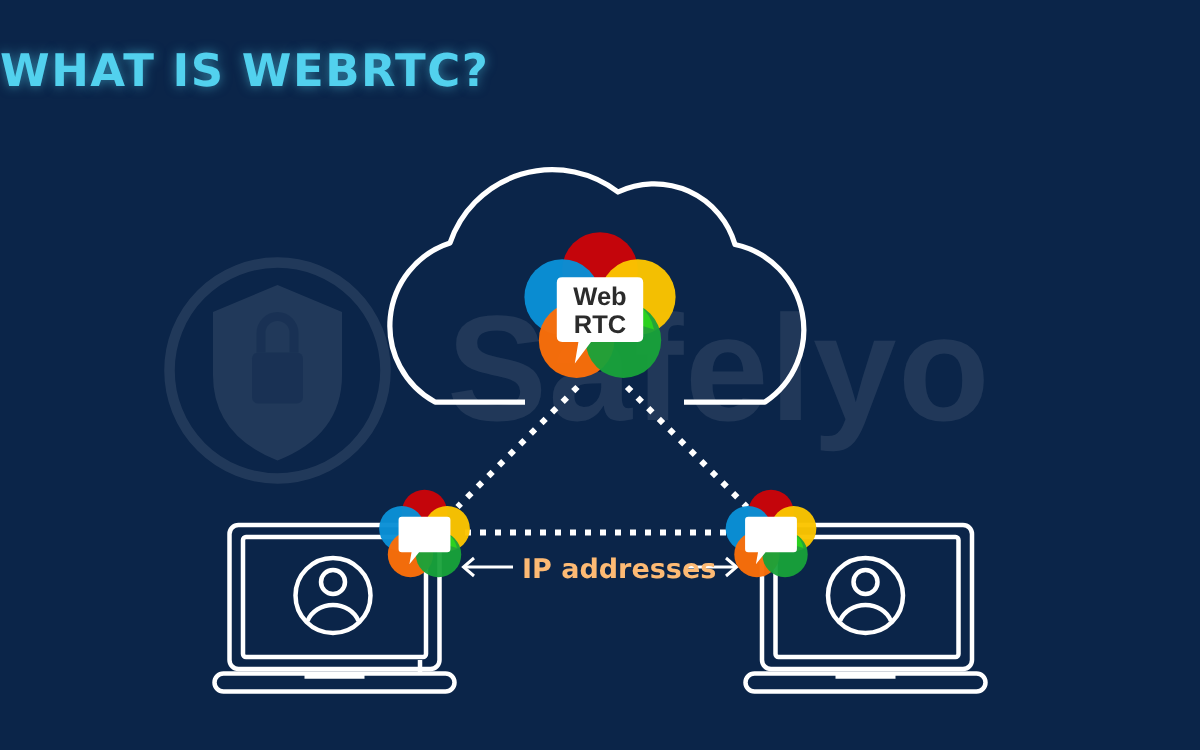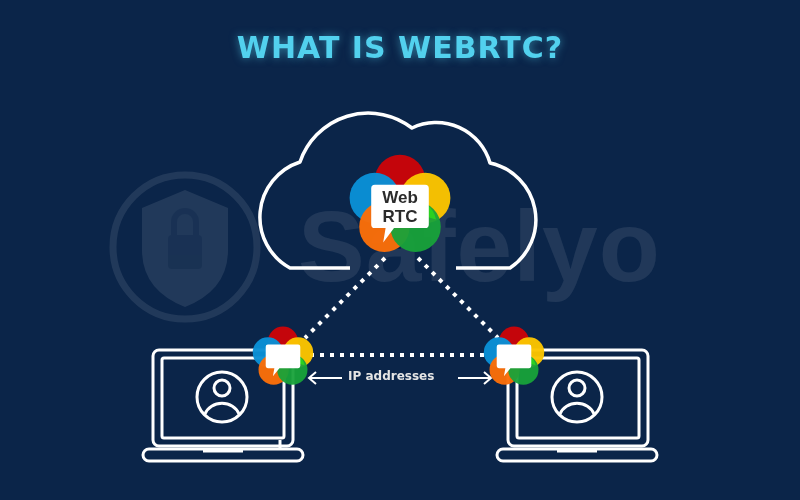--- a/index.html
+++ b/index.html
@@ -5,41 +5,41 @@
   html, body { margin: 0; padding: 0; }
   body {
     width: 800px; height: 500px; overflow: hidden;
     background: #0b2549;
     position: relative;
     font-family: "Liberation Sans", sans-serif;
   }
   .canvas { position: absolute; left: 0; top: 0; width: 800px; height: 500px; }
   .title {
     position: absolute; left: 0; top: 30px; width: 800px;
-    text-align: center;
+    text-align: left;
     font-family: "DejaVu Sans", sans-serif;
     font-weight: bold;
     font-size: 30px;
     letter-spacing: 1px;
     color: #52d1ee;
     text-shadow: 0 0 8px rgba(82, 209, 238, 0.55);
   }
   .watermark-text {
     position: absolute; left: 298px; top: 196px;
     font-family: "Liberation Sans", sans-serif;
     font-weight: bold; font-size: 100px;
     color: rgba(255,255,255,0.09);
     letter-spacing: 1px;
     line-height: 1;
   }
   .ip-label {
     position: absolute; left: 348px; top: 369px;
     font-family: "DejaVu Sans", sans-serif;
-    font-weight: bold; font-size: 12px;
-    color: #e5e5e5;
+    font-weight: bold; font-size: 18px;
+    color: #fdba74;
   }
   .logo-text {
     font-family: "Liberation Sans", sans-serif;
     font-weight: bold;
     fill: #2b2b2b;
   }
 </style>
 </head>
 <body>
 

